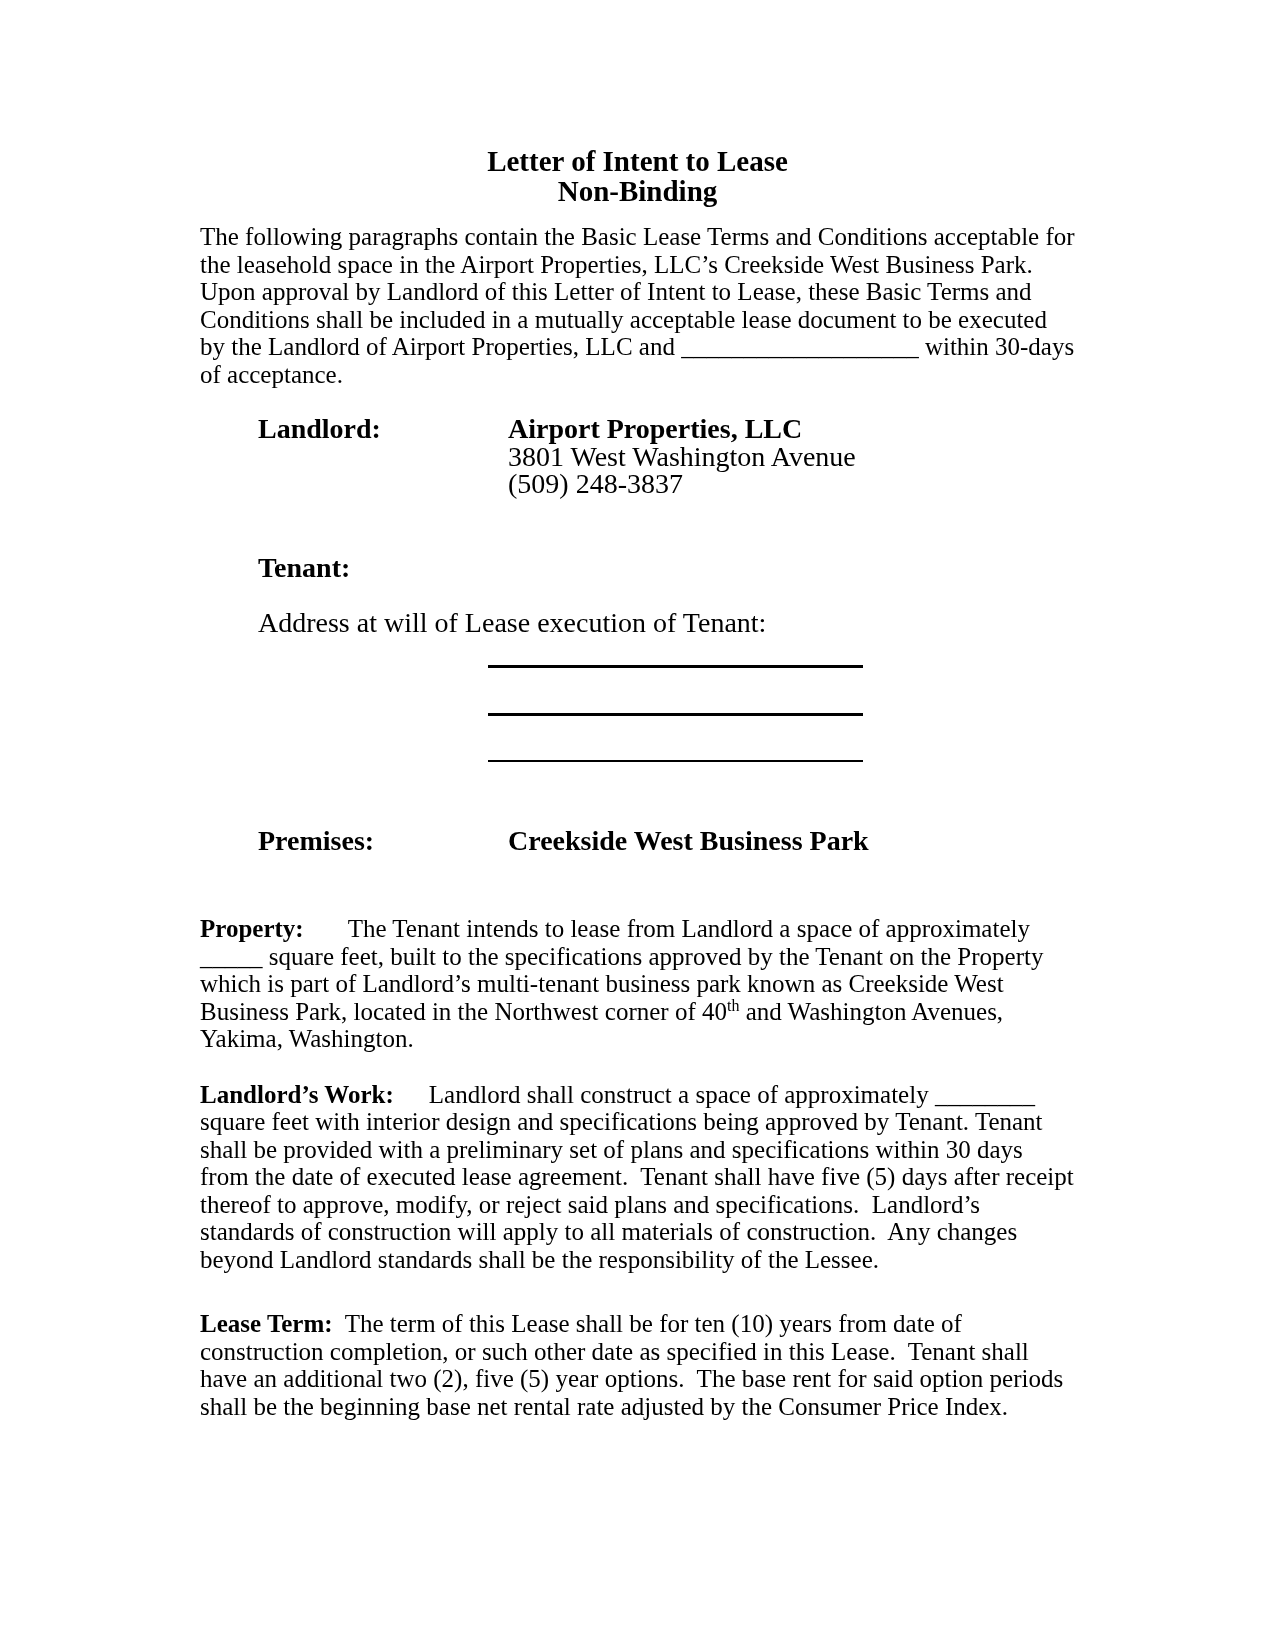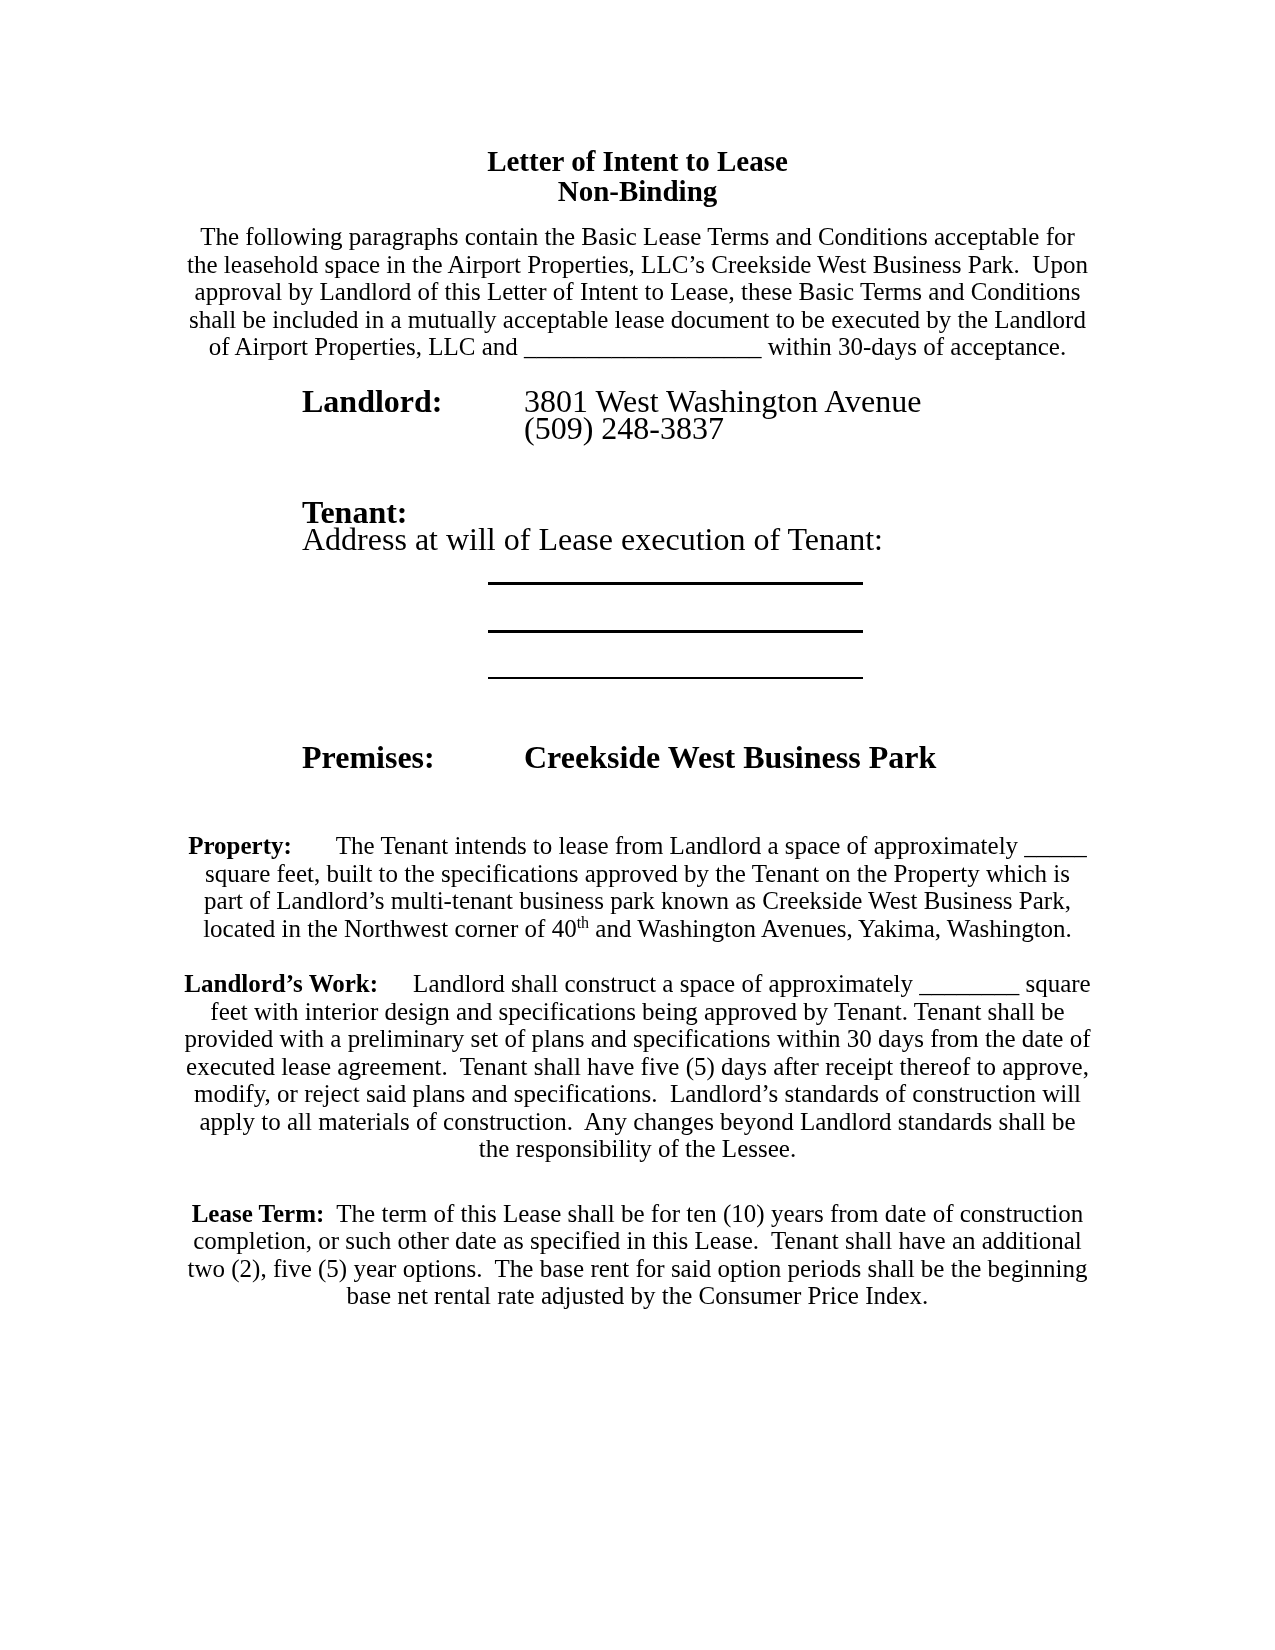--- a/index.html
+++ b/index.html
@@ -20,33 +20,34 @@
     height: 1650px;
     padding: 146px 184px 0 184px;
   }
   .doc-title {
     font-size: 29px;
     line-height: 30px;
     font-weight: bold;
     text-align: center;
   }
   .para {
-    margin: 0;
+    margin: 16px;
     font-size: 25px;
     line-height: 27.5px;
     white-space: pre-wrap;
-    text-align: center;
+    text-align: left;
   }
   .intro-para { margin-top: 17px; }
   .bold { font-weight: bold; }
   .field-row {
     display: flex;
-    margin-left: 118px;
-    font-size: 32px;
+    margin-left: 74px;
+    font-size: 28px;
     line-height: 27.5px;
+    gap: 28px;
   }
   .field-label {
     flex: 0 0 auto;
     width: 222px;
     font-weight: bold;
   }
   .field-value { flex: 1 1 auto; }
   .landlord-row { margin-top: 27px; }
   .tenant-row { margin-top: 56px; flex-direction: column; }
   .premises-row { margin-top: 65px; }
@@ -79,20 +80,21 @@
   <div class="doc-title">
     <div>Letter of Intent to Lease</div>
     <div>Non-Binding</div>
   </div>
 
   <p class="para intro-para"><span>The following paragraphs contain the Basic Lease Terms and Conditions acceptable for the leasehold space in the Airport Properties, LLC’s Creekside West Business Park.  Upon approval by Landlord of this Letter of Intent to Lease, these Basic Terms and Conditions shall be included in a mutually acceptable lease document to be executed by the Landlord of Airport Properties, LLC and </span><span>___________________</span><span> within 30-days of acceptance.</span></p>
 
   <div class="field-row landlord-row">
     <div class="field-label">Landlord:</div>
     <div class="field-value">
+      <div class="bold">Airport Properties, LLC</div>
       <div>3801 West Washington Avenue</div>
       <div>(509) 248-3837</div>
     </div>
   </div>
 
   <div class="field-row tenant-row">
     <div class="field-label">Tenant:</div>
     <div class="field-value">
       <div>Address at will of Lease execution of Tenant:</div>
     </div>

